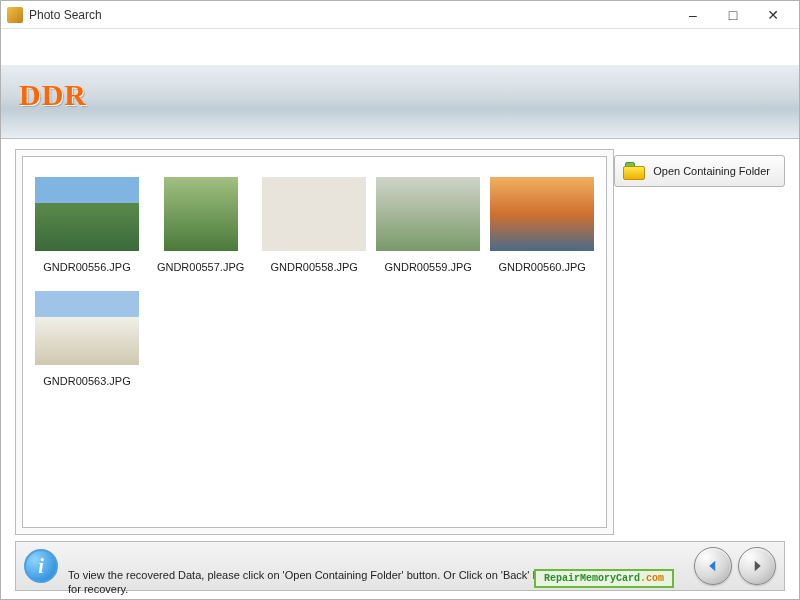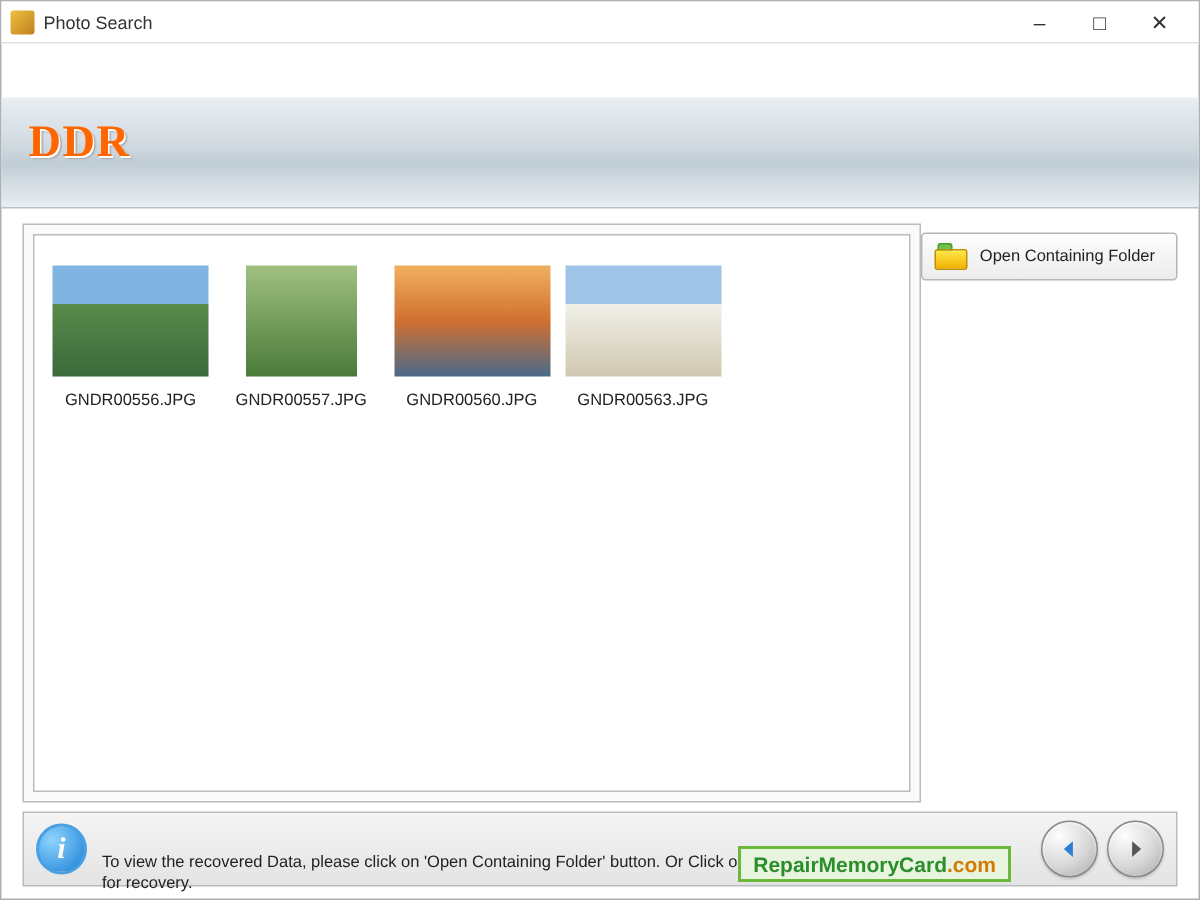--- a/index.html
+++ b/index.html
@@ -24,21 +24,21 @@
   .folder-btn { display: inline-flex; align-items: center; gap: 8px; padding: 6px 14px 6px 8px; background: linear-gradient(180deg,#fdfdfd,#ececec); border: 1px solid #b5b5b5; border-radius: 3px; font-size: 11px; color: #222; cursor: default; }
   .folder-icon { width: 22px; height: 18px; position: relative; }
   .folder-icon .base { position: absolute; left: 0; bottom: 0; width: 22px; height: 14px; background: linear-gradient(180deg,#ffe84a,#f0b000); border: 1px solid #c09000; border-radius: 2px; }
   .folder-icon .tab { position: absolute; left: 2px; top: 0; width: 10px; height: 6px; background: #6cc24a; border: 1px solid #4a9a2a; border-radius: 2px 2px 0 0; }
   .footer-bar { height: 50px; margin: 4px 14px 8px 14px; border: 1px solid #bbb; background: linear-gradient(180deg,#f4f4f4,#e4e4e4); display: flex; align-items: center; padding: 4px 8px; gap: 10px; position: relative; }
   .info-icon { width: 34px; height: 34px; border-radius: 50%; background: radial-gradient(circle at 30% 30%, #8fd4ff, #1a7fd4); display: flex; align-items: center; justify-content: center; color: #fff; font-family: Georgia, serif; font-style: italic; font-weight: bold; font-size: 20px; border: 2px solid #4aa0e0; flex-shrink: 0; }
   .footer-text { font-size: 11px; color: #222; line-height: 1.3; flex: 1; margin-top: 32px; }
   .nav-btns { display: flex; gap: 6px; flex-shrink: 0; }
   .nav-btn { width: 38px; height: 38px; border-radius: 50%; background: radial-gradient(circle at 30% 25%, #fefefe 0%, #d8d8d8 55%, #a8a8a8 100%); border: 1px solid #888; display: flex; align-items: center; justify-content: center; box-shadow: inset 0 1px 2px rgba(255,255,255,.8), 0 1px 2px rgba(0,0,0,.2); }
   .nav-btn svg { width: 18px; height: 18px; }
-  .watermark { position: absolute; right: 110px; bottom: 2px; font-size: 14px; font-weight: bold; color: #2a8f2a; background: #e8f4e0; border: 2px solid #6cb83a; padding: 2px 8px; font-family: Liberation Sans, sans-serif; }
+  .watermark { position: absolute; right: 110px; bottom: 2px; font-size: 10px; font-weight: bold; color: #2a8f2a; background: #e8f4e0; border: 2px solid #6cb83a; padding: 2px 8px; font-family: Liberation Mono, monospace; }
   .watermark .dot { color: #d47a00; }
   
   .t556 { background: linear-gradient(180deg,#7fb5e0 0%,#7fb5e0 35%,#5a8a4a 35%,#3a6a3a 100%); }
   .t557 { background: linear-gradient(180deg,#a0c080 0%,#4a7a3a 100%); width: 74px; }
   .t558 { background: #e8e4dc; position: relative; }
   .t559 { background: linear-gradient(180deg,#d0d4c8 0%,#7a9a6a 100%); }
   .t560 { background: linear-gradient(180deg,#f0b060 0%,#d07030 50%,#4a6a8a 100%); }
   .t561 { background: linear-gradient(180deg,#f4d8a0 0%,#e0a060 60%,#8a6a5a 100%); }
   .t562 { background: linear-gradient(180deg,#a0c4e8 0%,#d4a060 50%,#b07030 100%); }
   .t563 { background: linear-gradient(180deg,#a0c4e8 0%,#a0c4e8 35%,#f0f0e8 35%,#d0c8b0 100%); }
@@ -74,20 +74,28 @@
         <div class="thumb-grid" id="thumb-grid">
             <div class="thumb-item">
               <div class="thumb-img t556"></div>
               <div class="thumb-label">GNDR00556.JPG</div>
             </div>
             <div class="thumb-item">
               <div class="thumb-img t557"></div>
               <div class="thumb-label">GNDR00557.JPG</div>
             </div>
             <div class="thumb-item">
+              <div class="thumb-img t558"></div>
+              <div class="thumb-label">GNDR00558.JPG</div>
+            </div>
+            <div class="thumb-item">
+              <div class="thumb-img t559"></div>
+              <div class="thumb-label">GNDR00559.JPG</div>
+            </div>
+            <div class="thumb-item">
               <div class="thumb-img t560"></div>
               <div class="thumb-label">GNDR00560.JPG</div>
             </div>
             <div class="thumb-item">
               <div class="thumb-img t563"></div>
               <div class="thumb-label">GNDR00563.JPG</div>
             </div>
           </div>
       </div>
     </div>

